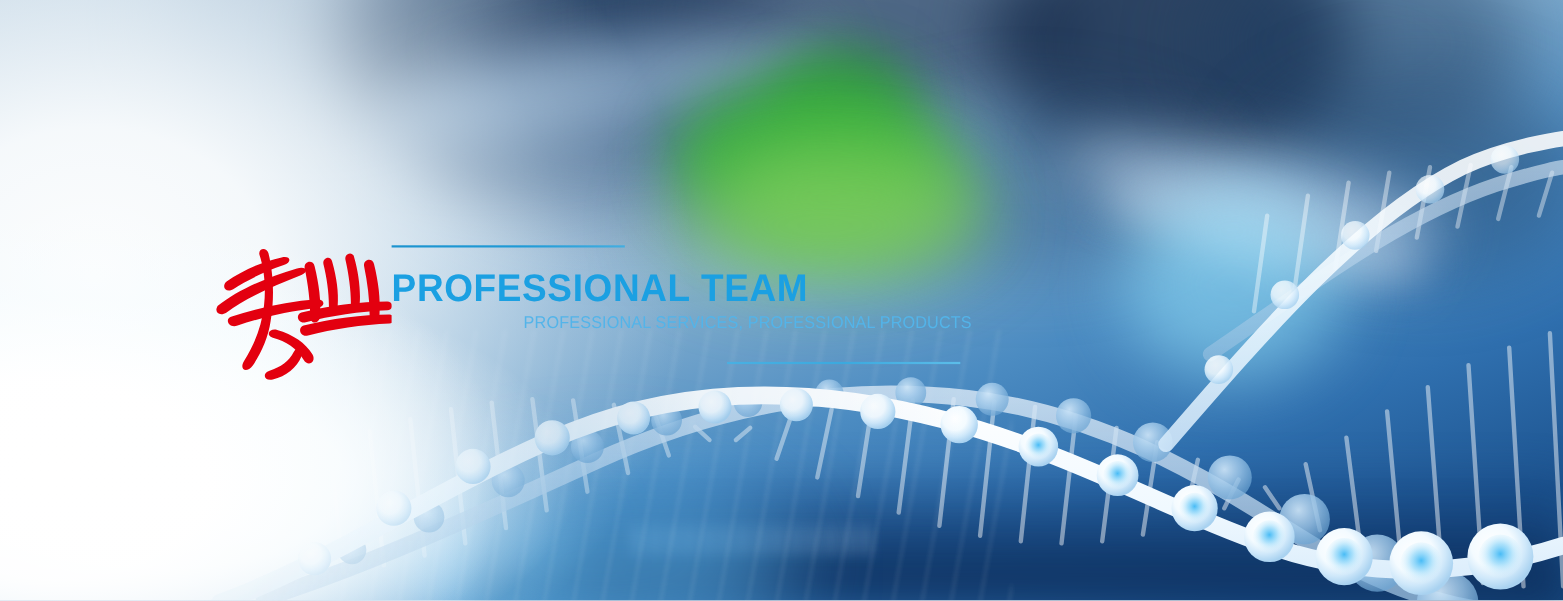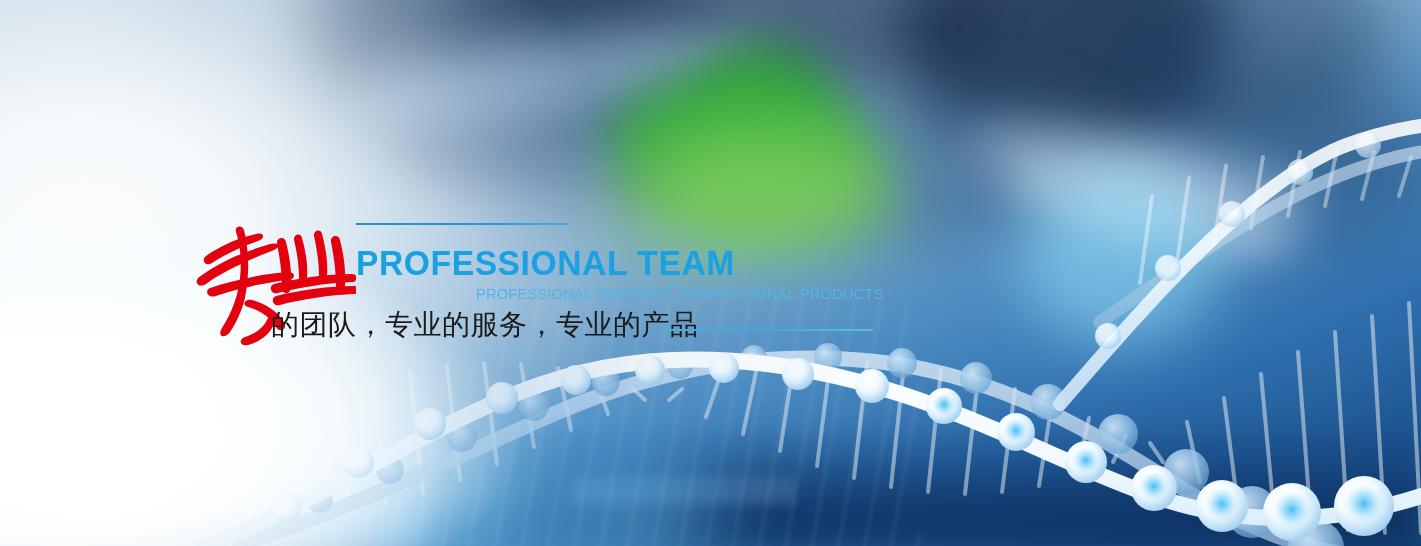--- a/index.html
+++ b/index.html
@@ -462,18 +462,17 @@
         <path d="M90,84 C114,78 144,74 168,74 C174,74 174,82 168,82 C144,83 116,87 94,93 C87,95 84,86 90,84 Z"></path>
       </g>
     </svg>
 
     <div class="rule rule-top"></div>
 
     <div class="headline">PROFESSIONAL TEAM</div>
 
     <div class="subline">PROFESSIONAL SERVICES, PROFESSIONAL PRODUCTS</div>
 
-    <div class="cn-line">的团队，专业的服务，专业的产品</div>
 
     <div class="rule rule-bottom"></div>
   </div>
 
 </div>
 
 </body></html>

